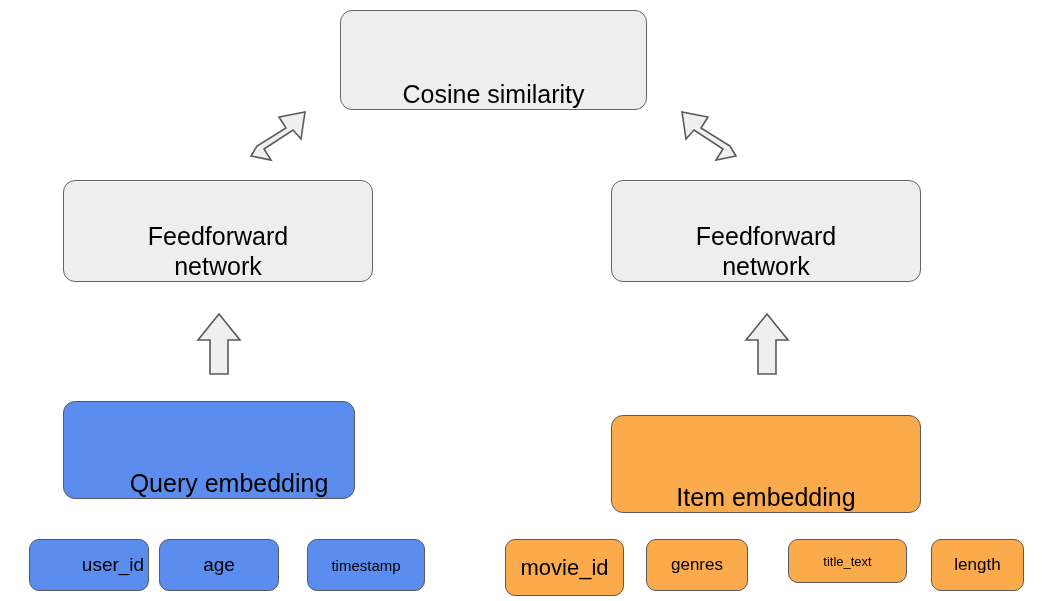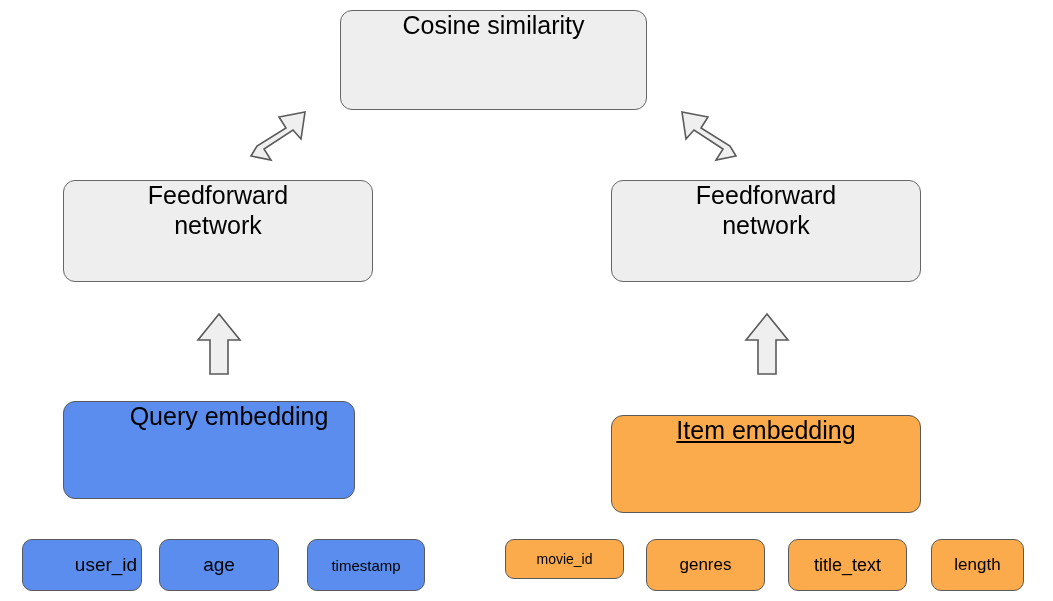--- a/index.html
+++ b/index.html
@@ -15,42 +15,41 @@
     position: relative;
     width: 1053px;
     height: 601px;
     background: #ffffff;
     overflow: hidden;
   }
   .node {
     position: absolute;
     box-sizing: border-box;
     display: flex;
-    align-items: flex-start;
+    align-items: flex-end;
     justify-content: center;
     text-align: center;
     color: #000000;
     line-height: 1.18;
     border-style: solid;
     border-width: 1.6px;
     border-radius: 12px;
     white-space: pre-line;
   }
   .node-gray {
     background: #eeeeee;
     border-color: #666666;
   }
   .node-blue {
     background: #5b8def;
     border-color: #5a5a5a;
   }
   .node-orange {
     background: #fbaa4c;
     border-color: #5a5a5a;
-    text-decoration: underline;
   }
   .chip {
     position: absolute;
     box-sizing: border-box;
     display: flex;
     align-items: center;
     justify-content: center;
     text-align: center;
     color: #000000;
     border: 1.6px solid #5a5a5a;
@@ -114,36 +113,36 @@
   </div>
 
   <div class="node node-blue" style="left:63px; top:401px; width:292px; height:98px; font-size:25px;padding-left:40px;">
     <span>Query embedding</span>
   </div>
 
   <div class="node node-orange" style="left:611px; top:415px; width:310px; height:98px; font-size:25px;">
     <span>Item embedding</span>
   </div>
 
-  <div class="chip chip-blue" style="left:22px; top:539px; width:120px; height:52px; font-size:19px;padding-left:48px;">
+  <div class="chip chip-blue" style="left:29px; top:539px; width:120px; height:52px; font-size:19px;padding-left:48px;">
     <span>user_id</span>
   </div>
   <div class="chip chip-blue" style="left:307px; top:539px; width:118px; height:52px; font-size:15px;">
     <span>timestamp</span>
   </div>
   <div class="chip chip-blue" style="left:159px; top:539px; width:120px; height:52px; font-size:19px;">
     <span>age</span>
   </div>
 
-  <div class="chip chip-orange" style="left:505px; top:539px; width:119px; height:40px; font-size:14px;border-radius:9px;">
+  <div class="chip chip-orange" style="left:505px; top:539px; width:119px; height:57px; font-size:22px;">
     <span>movie_id</span>
   </div>
-  <div class="chip chip-orange" style="left:646px; top:539px; width:119px; height:52px; font-size:17px;">
+  <div class="chip chip-orange" style="left:646px; top:539px; width:102px; height:52px; font-size:17px;">
     <span>genres</span>
   </div>
-  <div class="chip chip-orange" style="left:788px; top:539px; width:119px; height:52px; font-size:18px;">
+  <div class="chip chip-orange" style="left:788px; top:539px; width:119px; height:44px; font-size:13px;">
     <span>title_text</span>
   </div>
   <div class="chip chip-orange" style="left:931px; top:539px; width:93px; height:52px; font-size:17px;">
     <span>length</span>
   </div>
 
 </div>
 
 </body></html>

